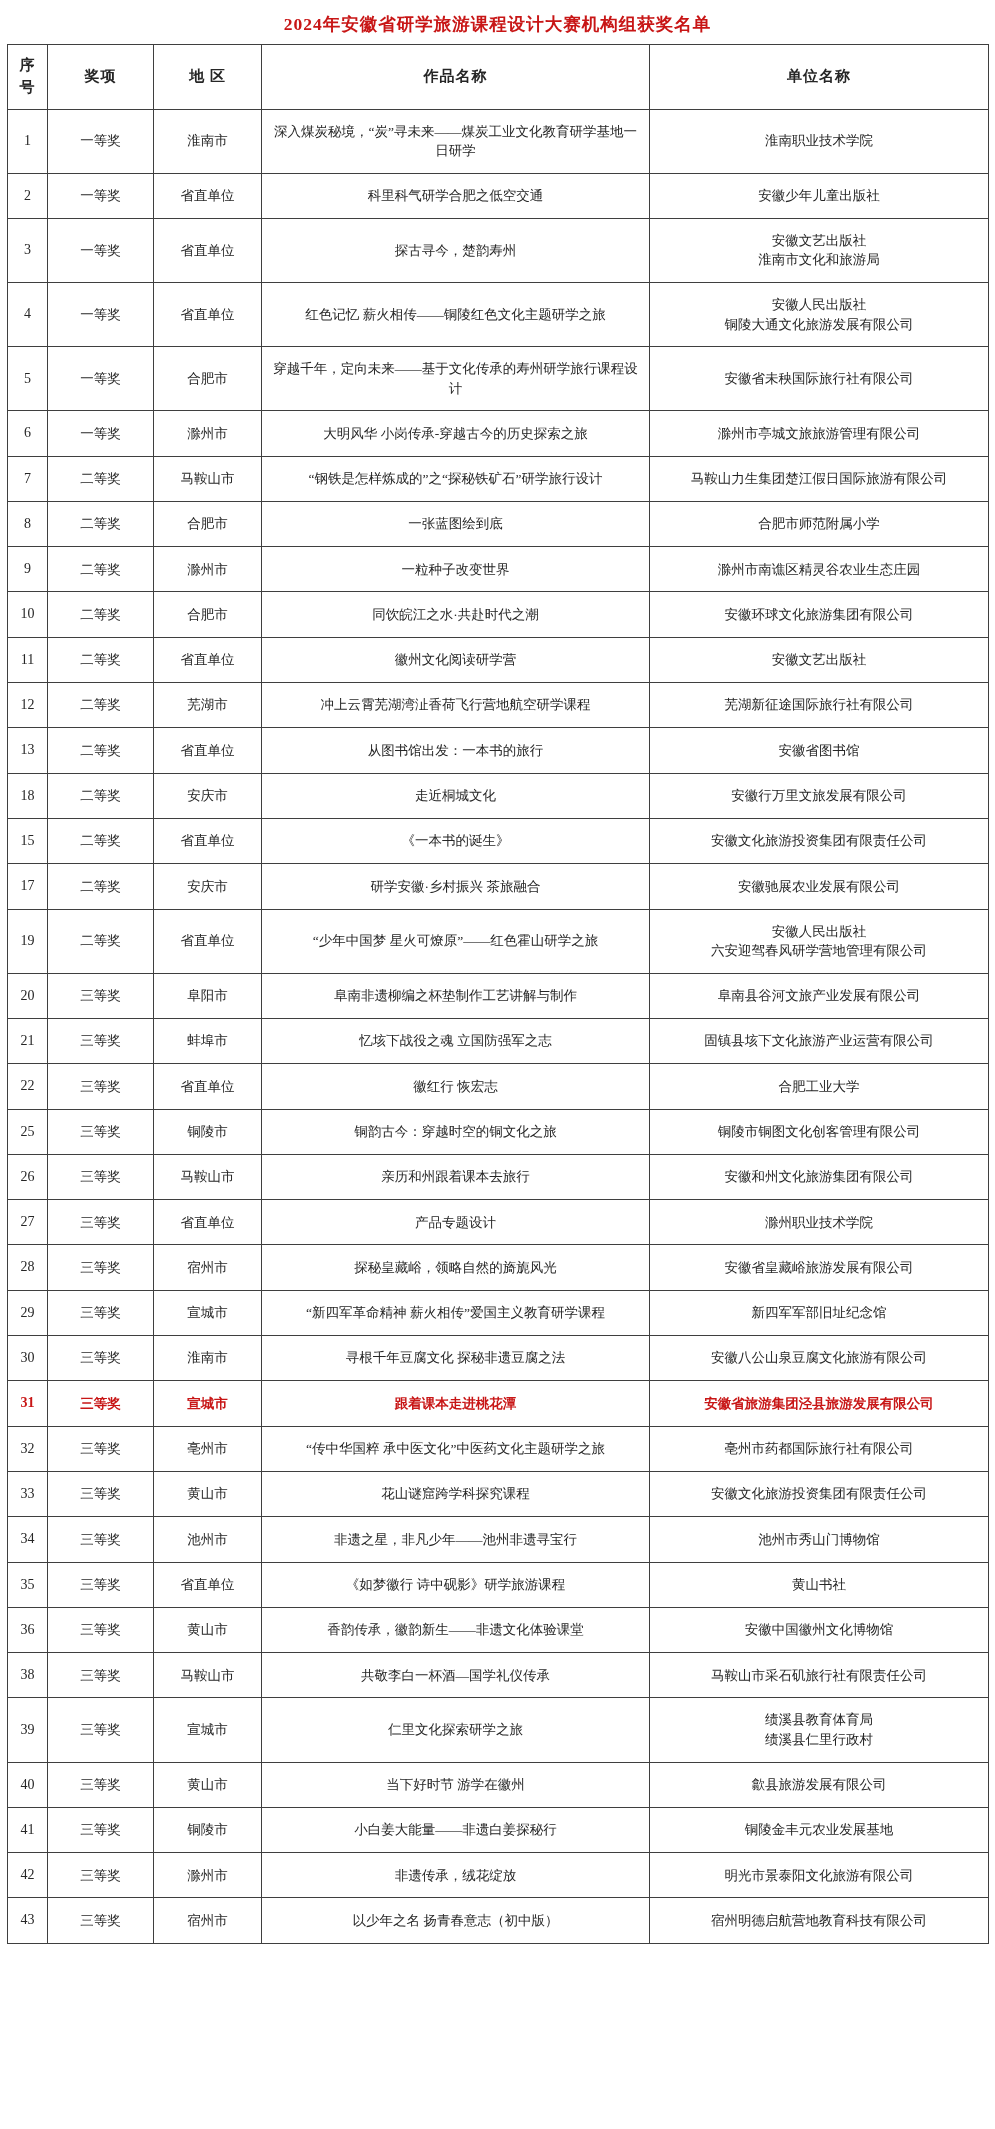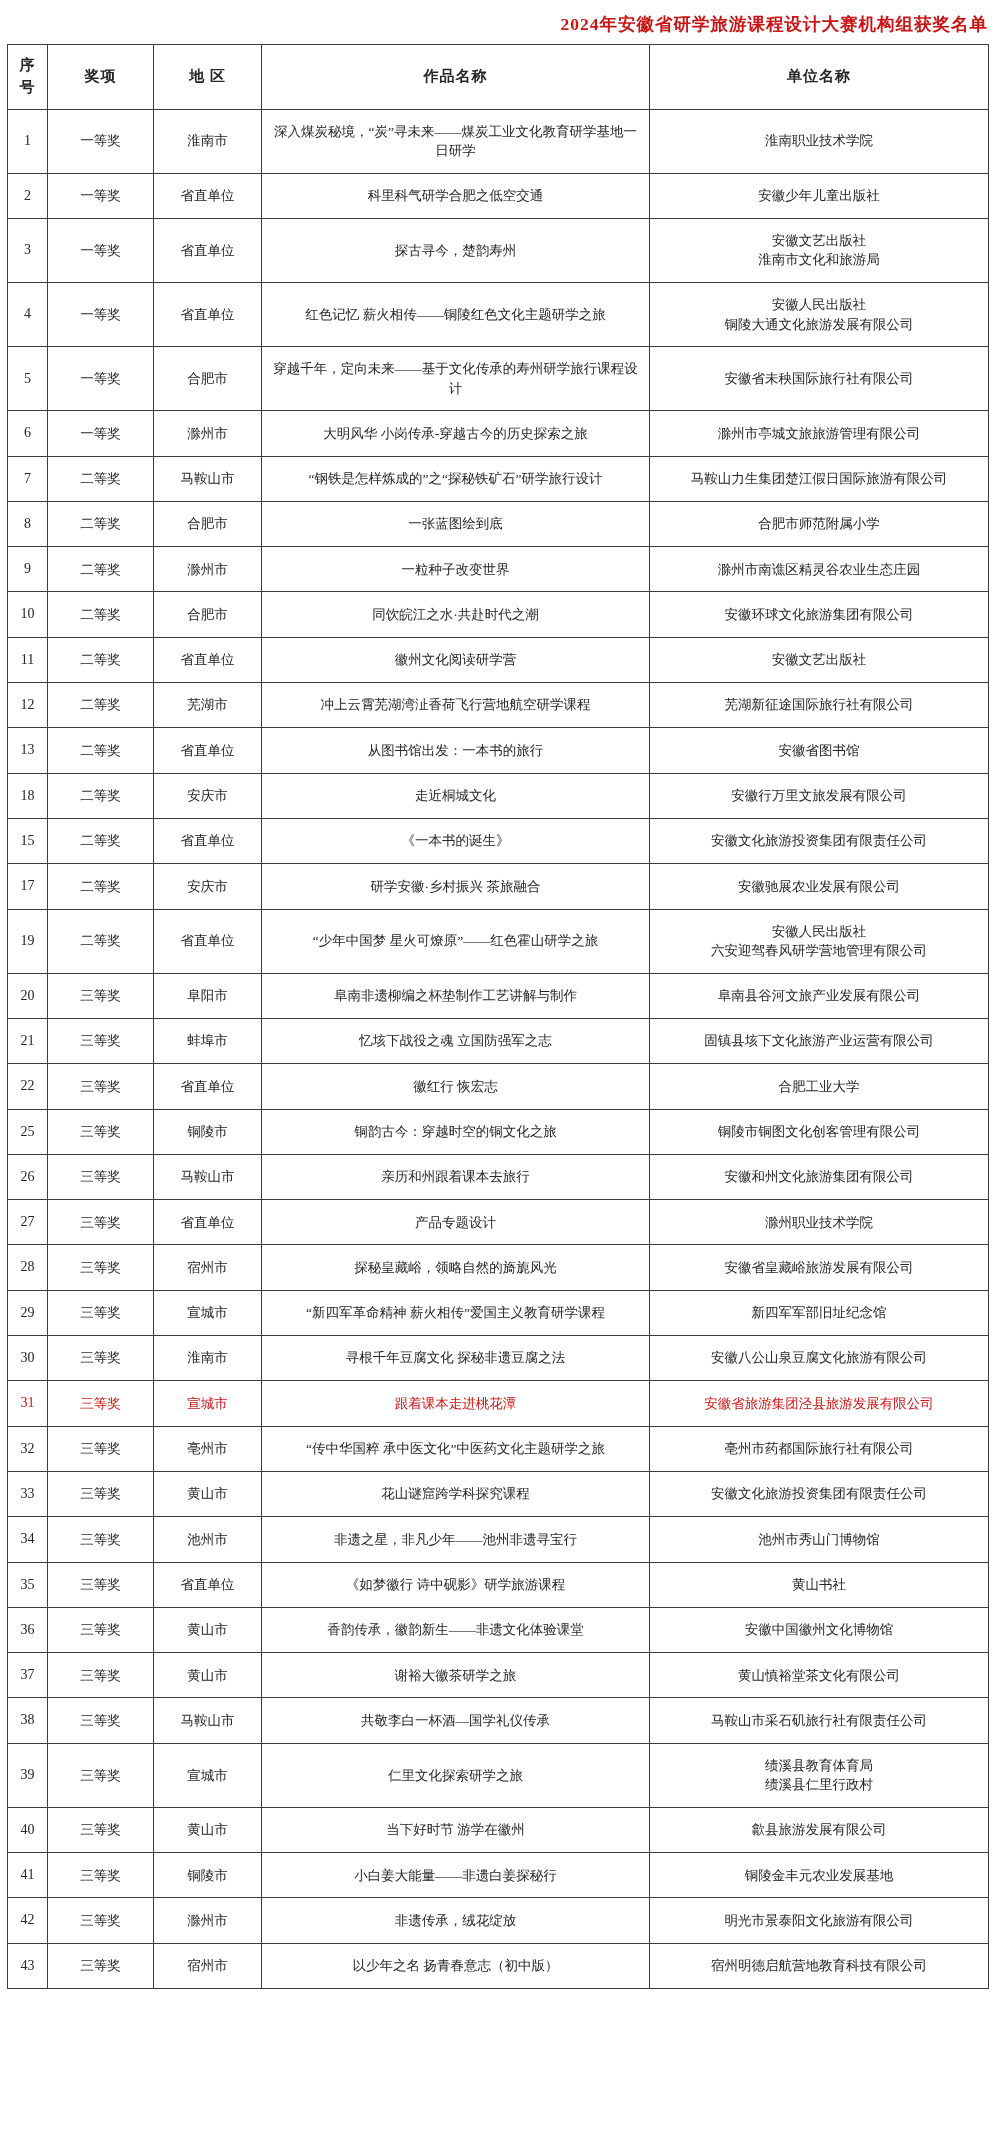--- a/index.html
+++ b/index.html
@@ -9,21 +9,21 @@
   }
   html,body{margin:0;padding:0;background:#ffffff;}
   body{
     width:995px;
     font-family:"Liberation Serif","DejaVu Serif",serif;
     color:var(--text);
     -webkit-font-smoothing:antialiased;
   }
   .page{padding:6px 7px 10px 7px;}
   .doc-title{
-    text-align:right;
+    text-align:center;
     font-weight:bold;
     font-size:17.5px;
     color:var(--red);
     padding:6px 0 8px 0;
     letter-spacing:1px;
   }
   table{
     width:981px;
     border-collapse:collapse;
     table-layout:fixed;
@@ -46,21 +46,21 @@
     padding:10px 2px;
     letter-spacing:1px;
   }
   td{
     font-size:13.5px;
     padding:12px 6px;
   }
   td.num{font-size:14px;padding:12px 1px;}
   tr.hl td{
     color:var(--red);
-    font-weight:normal;
+    font-weight:bold;
   }
 </style>
 </head>
 <body>
 
 <div class="page">
   <div class="doc-title">2024年安徽省研学旅游课程设计大赛机构组获奖名单</div>
 
   <table>
     <colgroup>
@@ -302,27 +302,20 @@
     <td class="org">黄山书社</td>
   </tr>
         <tr>
     <td class="num">36</td>
     <td class="award">三等奖</td>
     <td class="region">黄山市</td>
     <td class="work">香韵传承，徽韵新生——非遗文化体验课堂</td>
     <td class="org">安徽中国徽州文化博物馆</td>
   </tr>
         <tr>
-    <td class="num">37</td>
-    <td class="award">三等奖</td>
-    <td class="region">黄山市</td>
-    <td class="work">谢裕大徽茶研学之旅</td>
-    <td class="org">黄山慎裕堂茶文化有限公司</td>
-  </tr>
-        <tr>
     <td class="num">38</td>
     <td class="award">三等奖</td>
     <td class="region">马鞍山市</td>
     <td class="work">共敬李白一杯酒—国学礼仪传承</td>
     <td class="org">马鞍山市采石矶旅行社有限责任公司</td>
   </tr>
         <tr>
     <td class="num">39</td>
     <td class="award">三等奖</td>
     <td class="region">宣城市</td>

